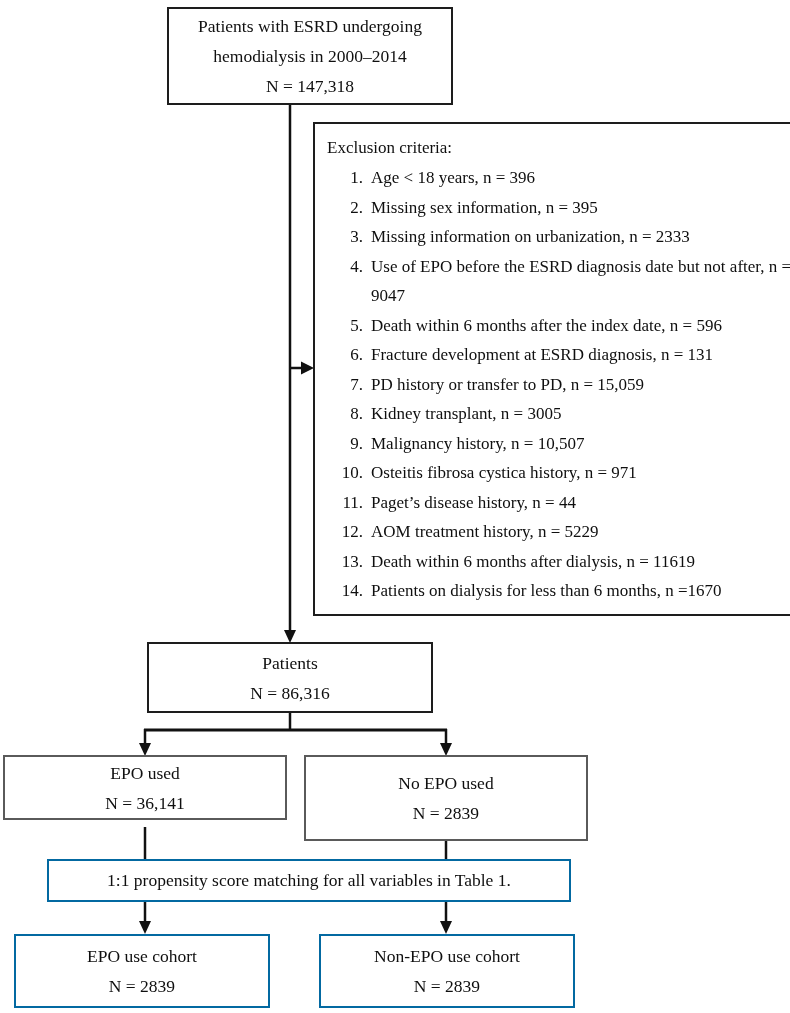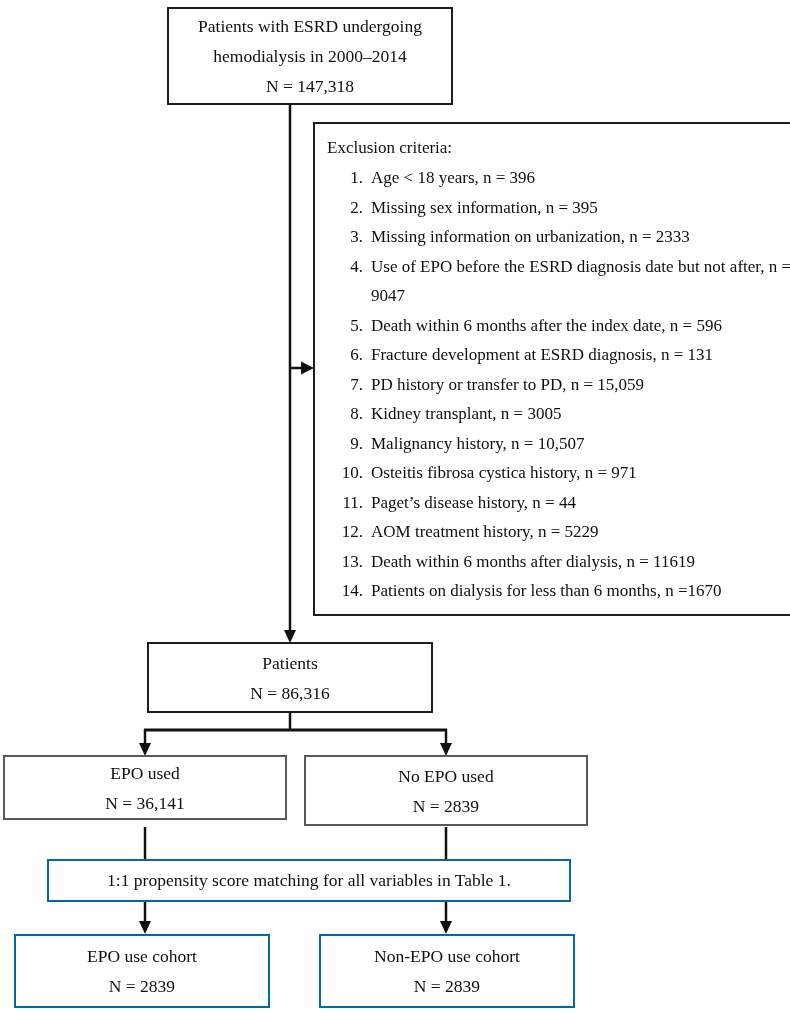--- a/index.html
+++ b/index.html
@@ -56,21 +56,21 @@
     line-height: 29.5px;
   }
   .xtext   {
     flex: 1 1 auto;
     margin-left: 8px;
     line-height: 29.5px;
   }
   
   .patients-box        { left: 147px; top: 642px; width: 286px; height: 71px; }
   .epo-used-box        { left: 3px;   top: 755px; width: 284px; height: 65px; }
-  .no-epo-used-box     { left: 304px; top: 755px; width: 284px; height: 71px; }
+  .no-epo-used-box     { left: 304px; top: 755px; width: 284px; height: 86px; }
   .matching-box        { left: 47px;  top: 859px; width: 524px; height: 43px; }
   .matching-box .bline { line-height: 39px; font-size: 17.5px; }
   .epo-cohort-box      { left: 14px;  top: 934px; width: 256px; height: 74px; }
   .non-epo-cohort-box  { left: 319px; top: 934px; width: 256px; height: 74px; }
 </style>
 </head>
 <body>
 
 <div class="canvas">
 

